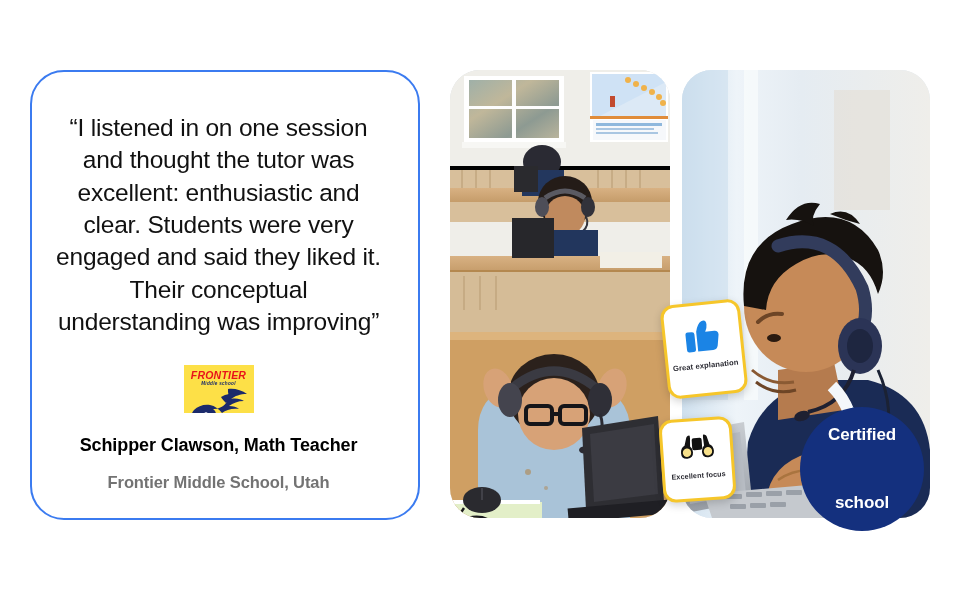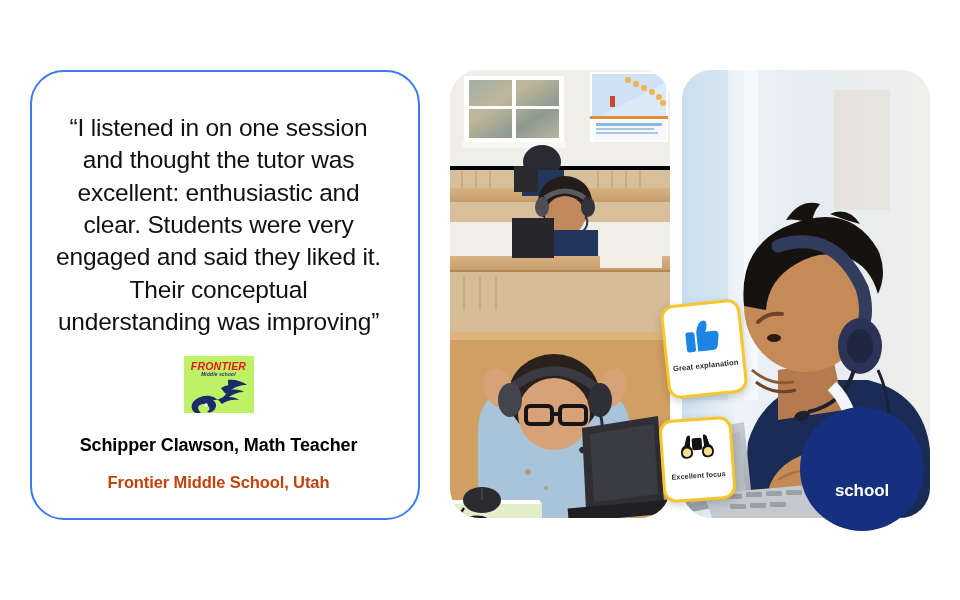--- a/index.html
+++ b/index.html
@@ -42,24 +42,24 @@
     color: #111111;
     text-align: center;
     letter-spacing: -0.2px;
     font-weight: 400;
     max-width: 360px;
     margin: 0;
   }
 
   
   .school-logo {
-    margin-top: 18px;
+    margin-top: 27px;
     width: 70px;
     height: 62px;
-    background: #bef264;
+    background: #fde047;
     position: relative;
     overflow: hidden;
     display: block;
   }
   .logo-word {
     position: absolute;
     top: 5px;
     left: 0;
     right: 0;
     text-align: center;
@@ -96,21 +96,21 @@
     font-size: 18px;
     font-weight: bold;
     color: #000000;
     text-align: left;
     letter-spacing: -0.1px;
   }
   .attrib-school {
     margin-top: 17px;
     font-size: 16.5px;
     font-weight: bold;
-    color: #c2410c;
+    color: #737373;
     text-align: left;
     letter-spacing: -0.1px;
   }
 
   
   .photo {
     position: absolute;
     border-radius: 30px;
     overflow: hidden;
   }
@@ -436,19 +436,19 @@
         <rect x="13" y="6" width="10" height="12" rx="2" fill="#121212"></rect>
         <circle cx="7.5" cy="20" r="4.2" fill="#f7e08a"></circle>
         <circle cx="28.5" cy="20" r="4.2" fill="#f7e08a"></circle>
       </g>
     </svg>
     <div class="feedback-label">Excellent focus</div>
   </div>
 
   <div class="certified-badge">
     <span>
-      <br>
+      <span>Certified</span><br>
       <br>
       <span>school</span>
     </span>
   </div>
 
 </div>
 
 </body></html>

